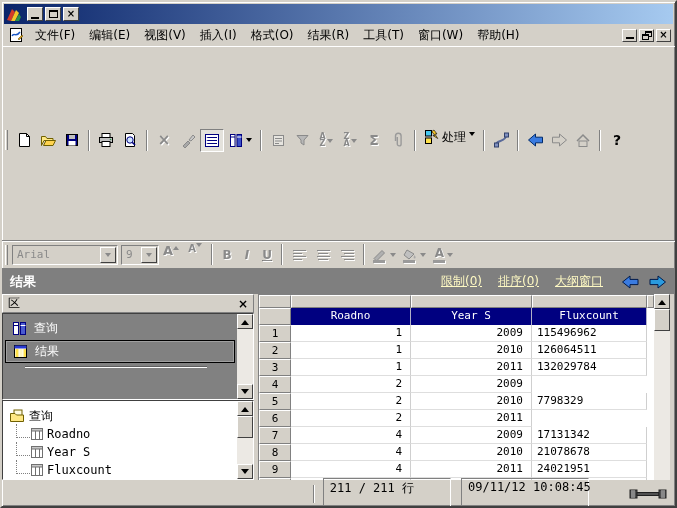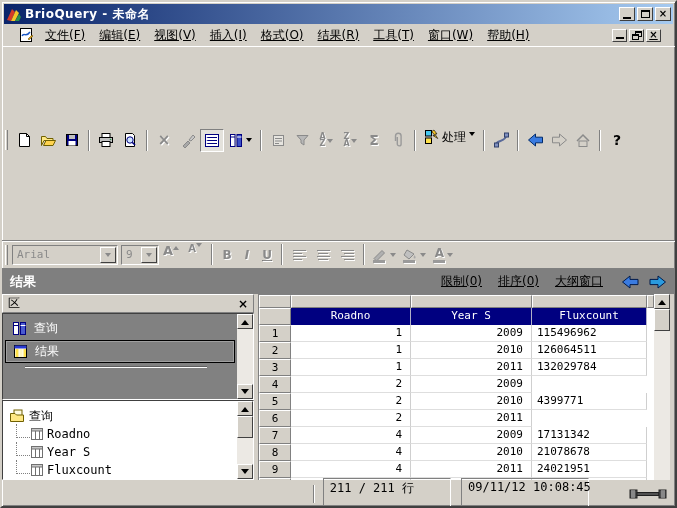--- a/index.html
+++ b/index.html
@@ -21,21 +21,21 @@
     border-color:#fff #404040 #404040 #fff; margin-left:2px; position:relative;
     display:flex; align-items:center; justify-content:center; color:#000;
     font-size:10px; font-weight:bold; line-height:10px; cursor:default; }
   .glyph-min { width:8px; height:2px; background:#000; margin-top:7px; }
   .glyph-max { width:9px; height:8px; border:1px solid #000; border-top-width:2px; }
   .glyph-restore { width:10px; height:9px; position:relative; }
   .glyph-restore .r1 { position:absolute; right:0; top:0; width:7px; height:6px; border:1px solid #000; border-top-width:2px; background:#d4d0c8;}
   .glyph-restore .r2 { position:absolute; left:0; bottom:0; width:7px; height:6px; border:1px solid #000; border-top-width:2px; background:#d4d0c8;}
 
   
-  .menubar { height:22px; display:flex; align-items:center; padding:0 14px;text-decoration:underline; }
+  .menubar { height:22px; display:flex; align-items:center; padding:0 4px; }
   .mdi-doc-icon { width:16px; height:16px; margin:0 4px 0 2px; }
   .menu-items { flex:1; display:flex; align-items:center; height:100%; }
   .menu-item { padding:2px 7px; color:#000; }
   .mdi-btn { width:15px; height:13px; }
 
   
   .toolbar { display:flex; align-items:center; padding:0 2px;
     border-top:1px solid #ffffff; }
   .toolbar.main { height:30px; }
   .toolbar.format { height:28px; border-top:1px solid #808080; box-shadow:0 1px 0 #fff inset;margin-top:7px; }
@@ -69,21 +69,21 @@
   .tri-up-sm { width:0;height:0;border:3px solid transparent;border-bottom:4px solid #8a8a8a; }
   .tri-dn-sm { width:0;height:0;border:3px solid transparent;border-top:4px solid #8a8a8a; }
   .biu { font-size:12px; width:20px; text-align:center; }
   .colorbar { position:absolute; bottom:3px; left:4px; width:12px; height:3px; background:#9a9a9a; box-shadow:1px 1px 0 #fff;}
 
   
   .sect-header { height:26px; background:#7f7f7f; display:flex; align-items:center;
     padding:0 8px; border-top:1px solid #808080; }
   .sect-title { color:#fff; font-weight:bold; font-size:13px; flex:1; }
   .sect-links { display:flex; gap:16px; margin-right:18px; }
-  .hdr-link { color:#000000; text-decoration:underline; font-size:12px; cursor:default; }
+  .hdr-link { color:#fef9c3; text-decoration:underline; font-size:12px; cursor:default; }
   .nav-arrows { display:flex; gap:8px; align-items:center; }
 
   
   .main { flex:1; display:flex; overflow:hidden; }
   .left-col { width:252px; display:flex; flex-direction:column; }
 
   .sections-panel { height:172px; display:flex; flex-direction:column; }
   .panel-hdr { height:19px; display:flex; align-items:center; padding:0 5px;
     border:1px solid; border-color:#fff #808080 #808080 #fff; background:#d4d0c8; }
   .panel-hdr .ph-title { flex:1; }
@@ -144,21 +144,20 @@
 <body>
 
 <div class="window">
 
   <div class="titlebar">
     <svg class="logo" viewBox="0 0 16 15">
       <path d="M1 13 L6 2 L9 5 L5 14 Z" fill="#d43a28"></path>
       <path d="M5 14 L10 3 L13 6 L9 14 Z" fill="#f2c428"></path>
       <path d="M9 14 L13 7 L15 10 L13 14 Z" fill="#2a8f4a"></path>
     </svg>
-    <span class="title-text">BrioQuery - 未命名</span>
     <span class="winbtn">
         <span class="glyph-min"></span>
       </span>
     <span class="winbtn">
         <span class="glyph-max"></span>
       </span>
     <span class="winbtn" style="margin-left:2px">
         <span>×</span>
       </span>
   </div>
@@ -609,21 +608,21 @@
               <div class="trow">
                 <div class="rowhdr">4</div>
                 <div class="cell c0">2</div>
                 <div class="cell c1">2009</div>
                 <div class="cell-fill"></div>
               </div>
               <div class="trow">
                 <div class="rowhdr">5</div>
                 <div class="cell c0">2</div>
                 <div class="cell c1">2010</div>
-                <div class="cell c2">4399771</div>
+                <div class="cell c2">7798329</div>
                 <div class="cell-fill"></div>
               </div>
               <div class="trow">
                 <div class="rowhdr">6</div>
                 <div class="cell c0">2</div>
                 <div class="cell c1">2011</div>
                 <div class="cell-fill"></div>
               </div>
               <div class="trow">
                 <div class="rowhdr">7</div>

